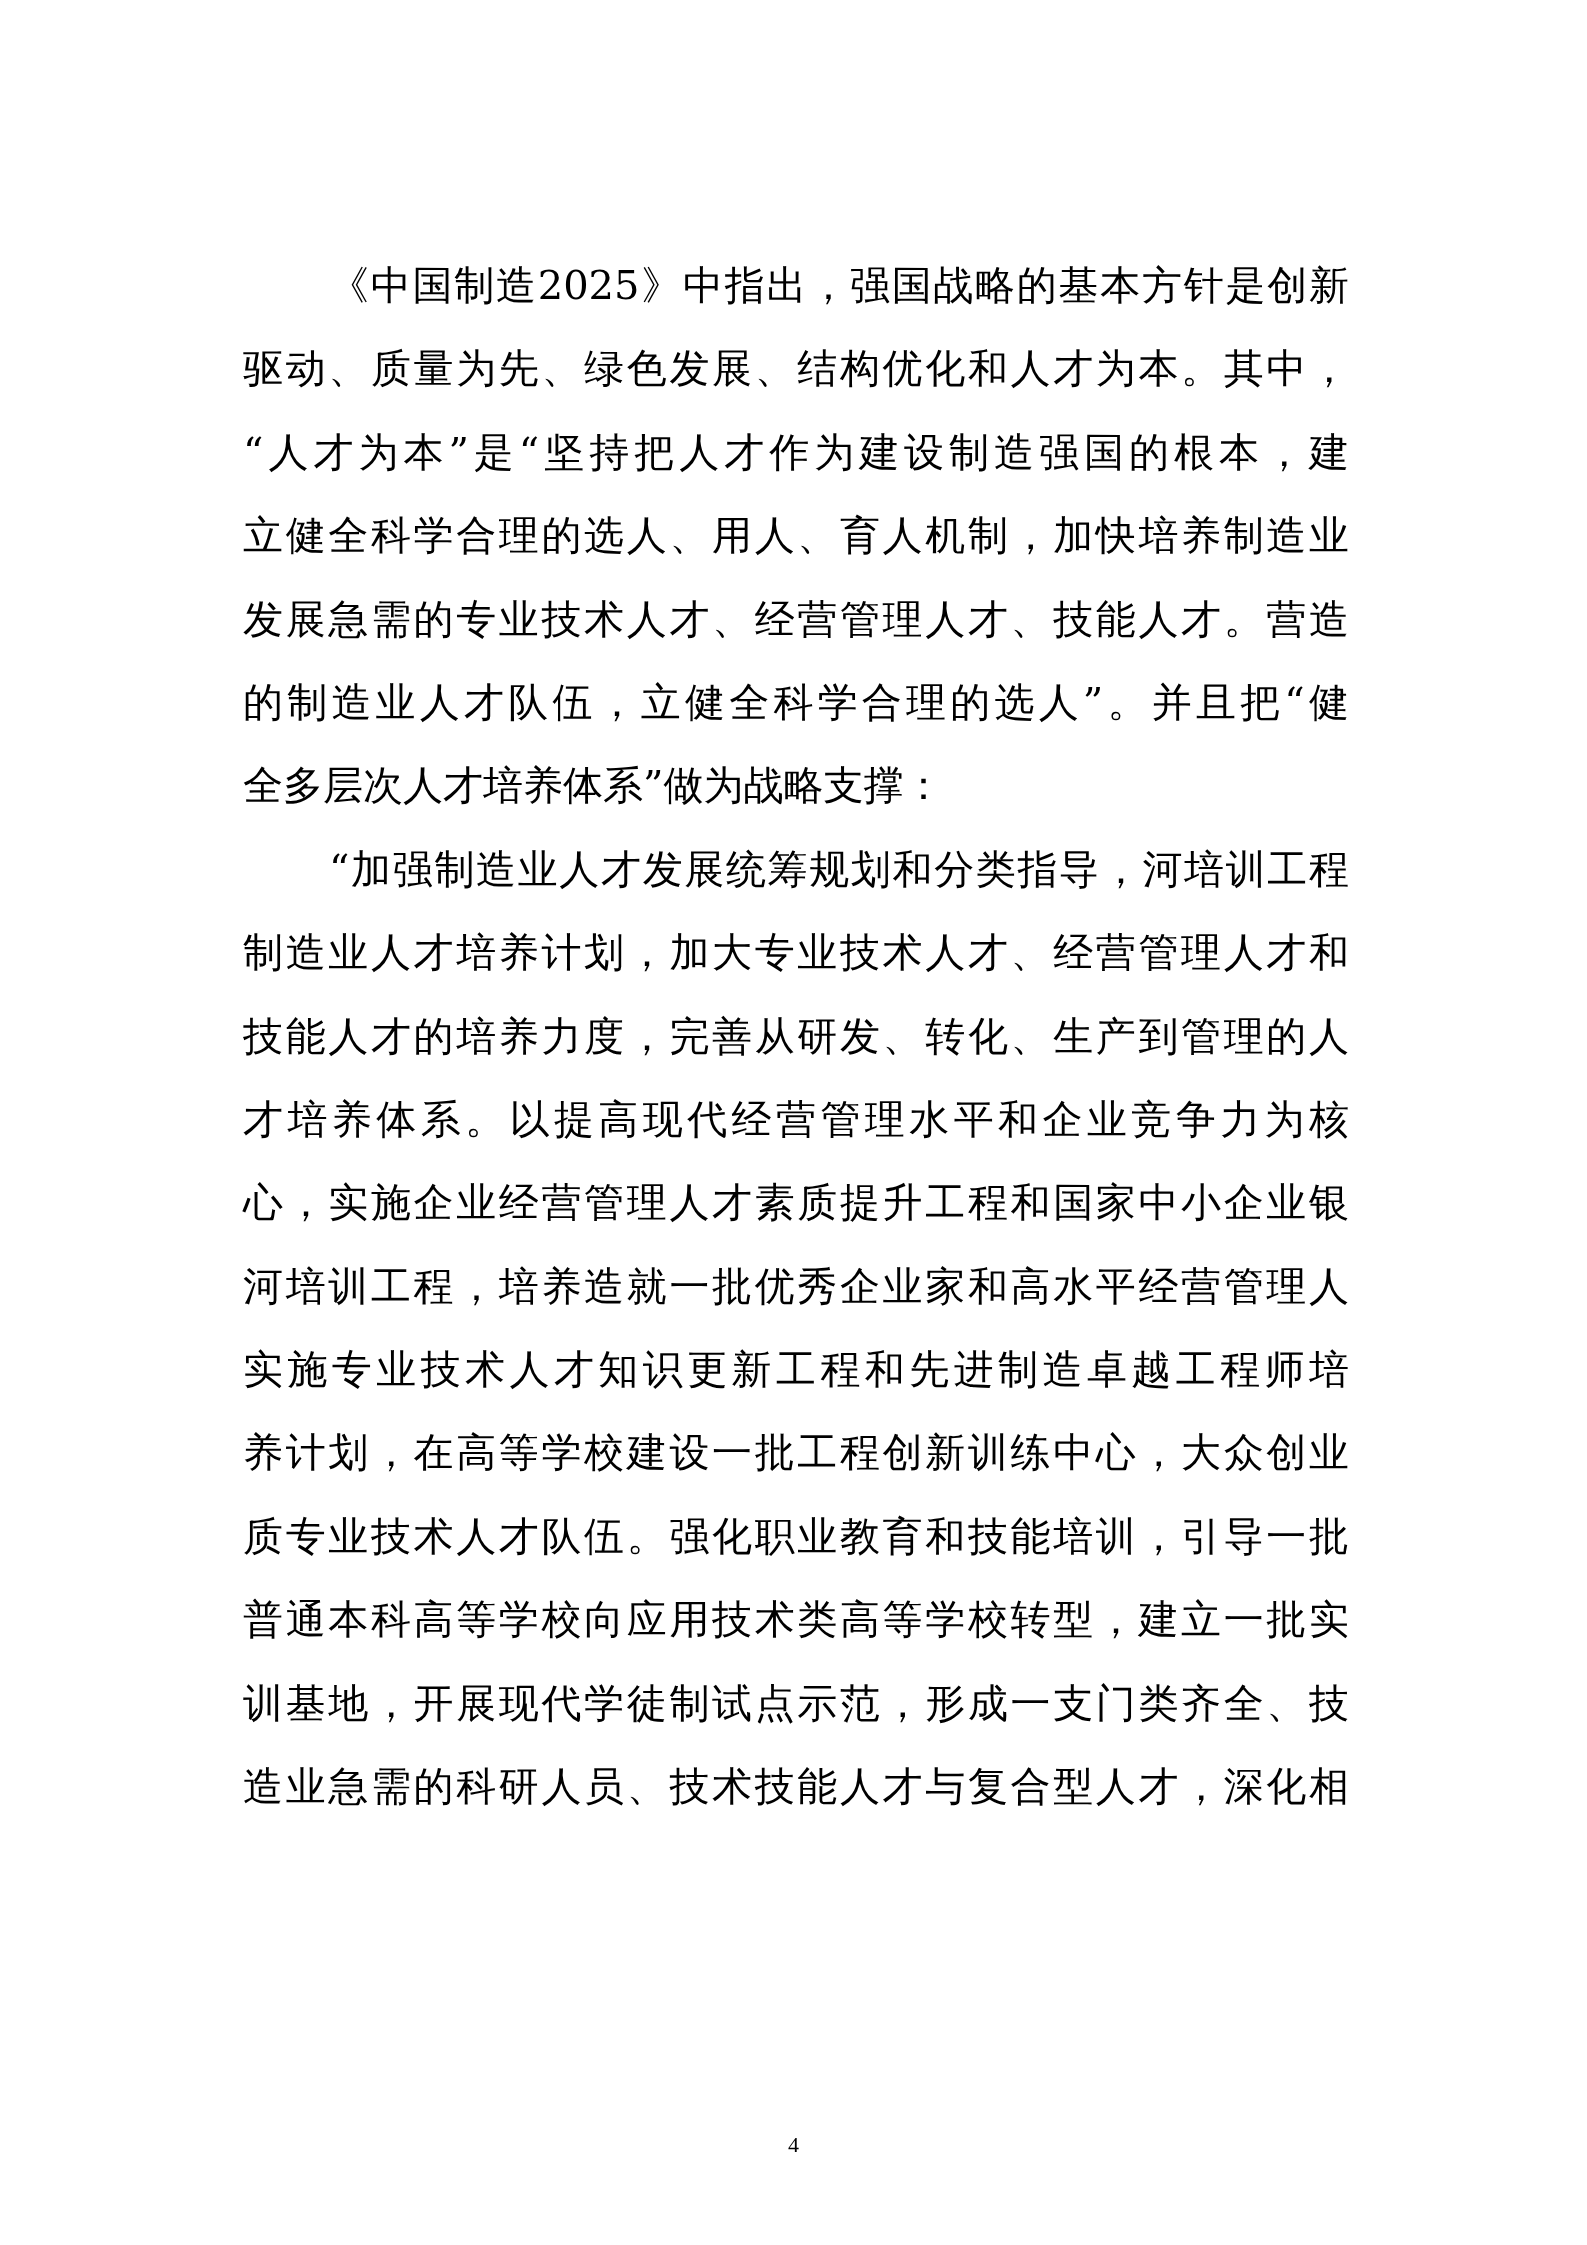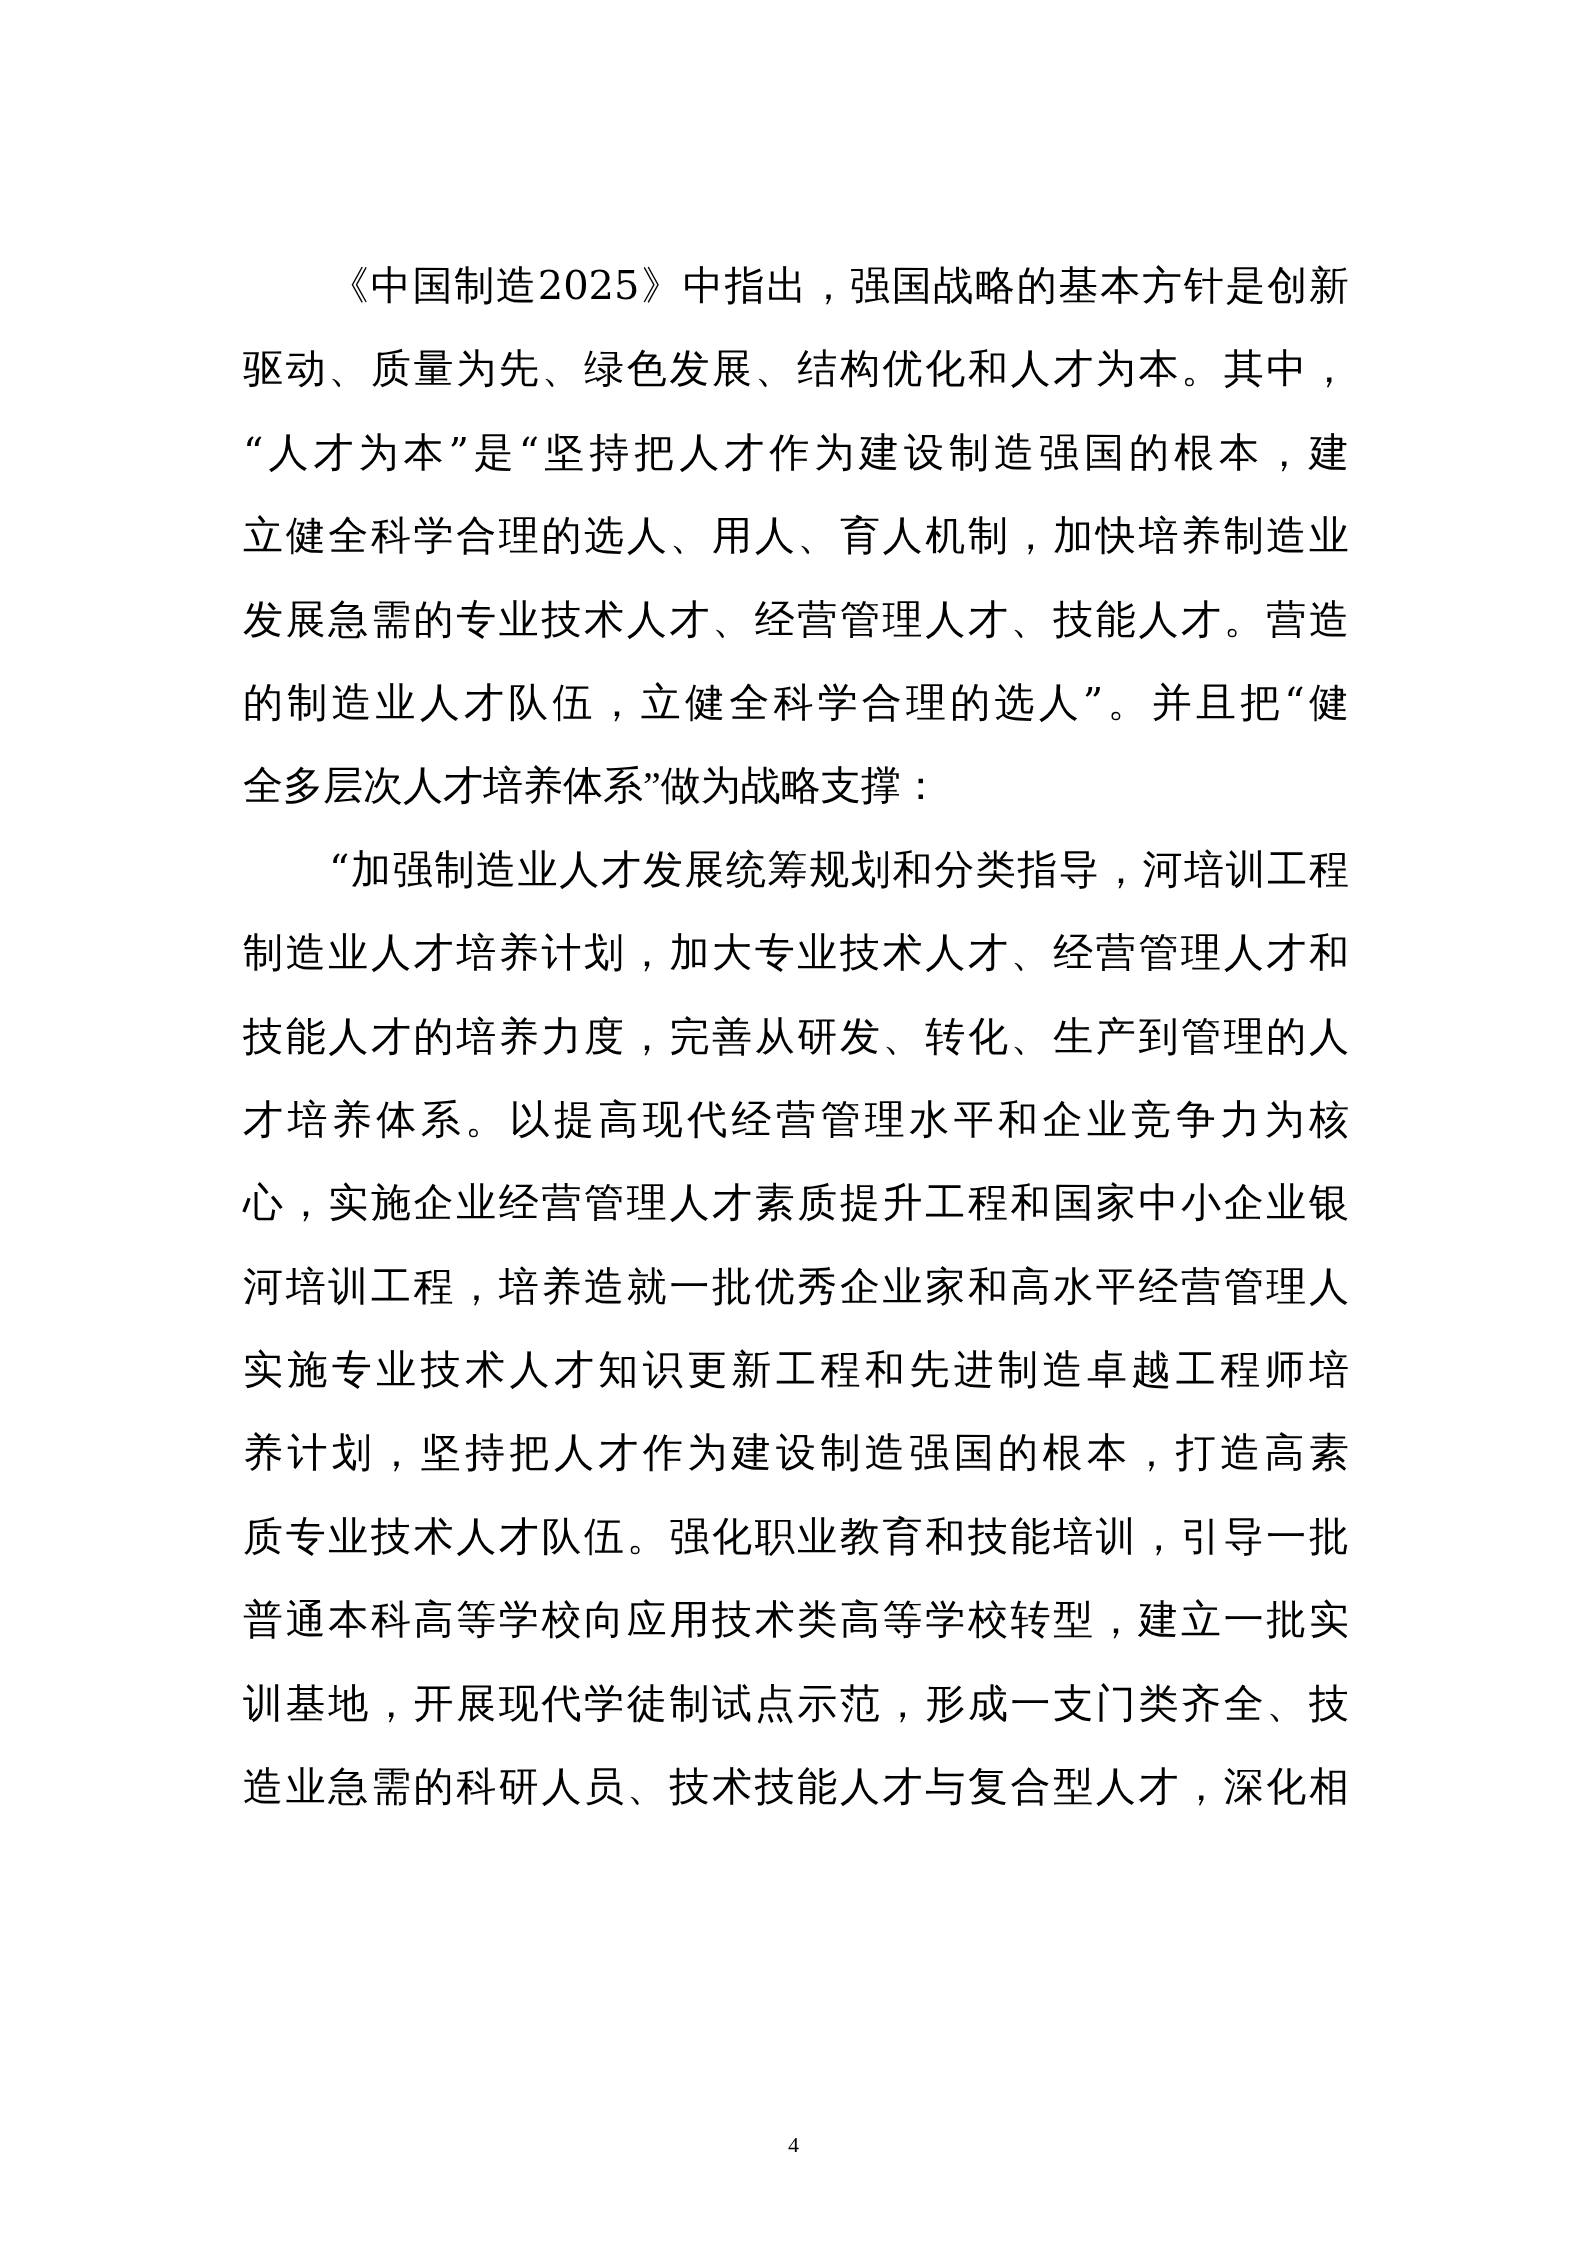--- a/index.html
+++ b/index.html
@@ -19,21 +19,21 @@
   }
   .line {
     display: block;
     height: 83.4px;
     white-space: nowrap;
     text-align: justify;
     text-align-last: justify;
     letter-spacing: 0;
   }
   .line.indent { padding-left: 86px; }
-  .line.last { text-align-last: left; font-family: Liberation Serif, serif; }
+  .line.last { text-align-last: left; }
   .page-number {
     position: absolute;
     left: 0; width: 1587px;
     top: 2084px;
     text-align: center;
     font-family: "Liberation Serif", "DejaVu Serif", serif;
     font-size: 22px;
     color: #000000;
   }
 </style>
@@ -51,20 +51,20 @@
     <span class="line">的制造业人才队伍，立健全科学合理的选人”。并且把“健</span>
     <span class="line last">全多层次人才培养体系”做为战略支撑：</span>
 
     <span class="line indent">“加强制造业人才发展统筹规划和分类指导，河培训工程</span>
     <span class="line">制造业人才培养计划，加大专业技术人才、经营管理人才和</span>
     <span class="line">技能人才的培养力度，完善从研发、转化、生产到管理的人</span>
     <span class="line">才培养体系。以提高现代经营管理水平和企业竞争力为核</span>
     <span class="line">心，实施企业经营管理人才素质提升工程和国家中小企业银</span>
     <span class="line">河培训工程，培养造就一批优秀企业家和高水平经营管理人</span>
     <span class="line">实施专业技术人才知识更新工程和先进制造卓越工程师培</span>
-    <span class="line">养计划，坚持把人才作为建设制造强国的根本，打造高素</span>
+    <span class="line">养计划，在高等学校建设一批工程创新训练中心，大众创业</span>
     <span class="line">质专业技术人才队伍。强化职业教育和技能培训，引导一批</span>
     <span class="line">普通本科高等学校向应用技术类高等学校转型，建立一批实</span>
     <span class="line">训基地，开展现代学徒制试点示范，形成一支门类齐全、技</span>
     <span class="line">造业急需的科研人员、技术技能人才与复合型人才，深化相</span>
   </div>
   <div class="page-number">4</div>
 </div>
 
 </body></html>

